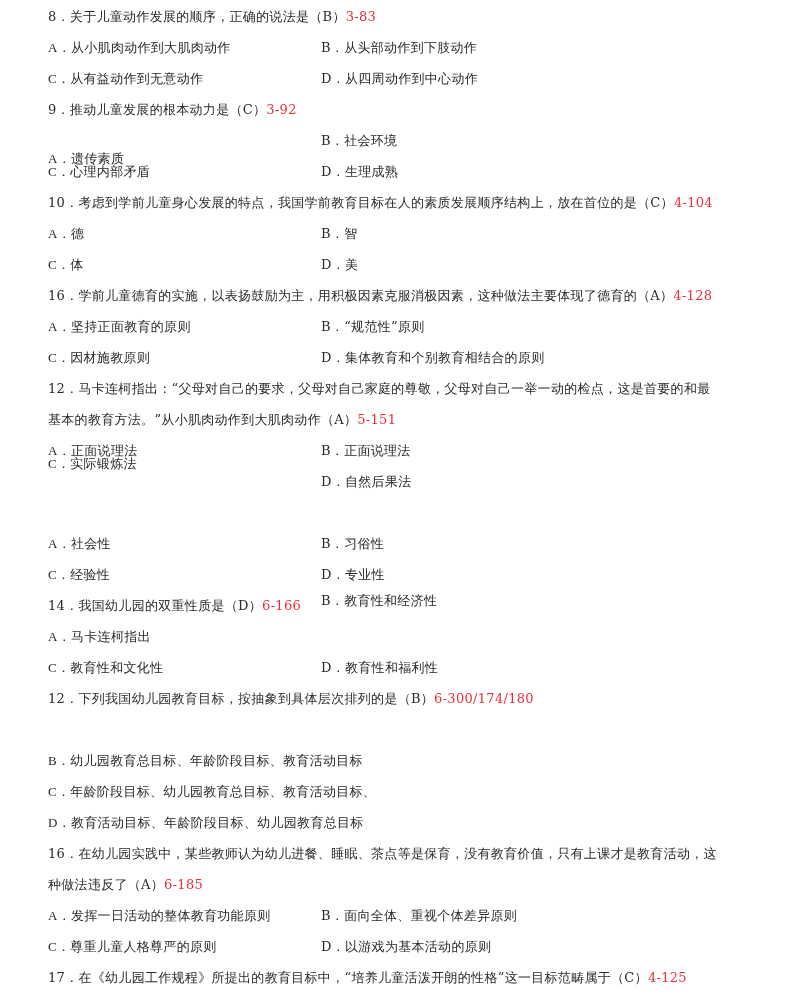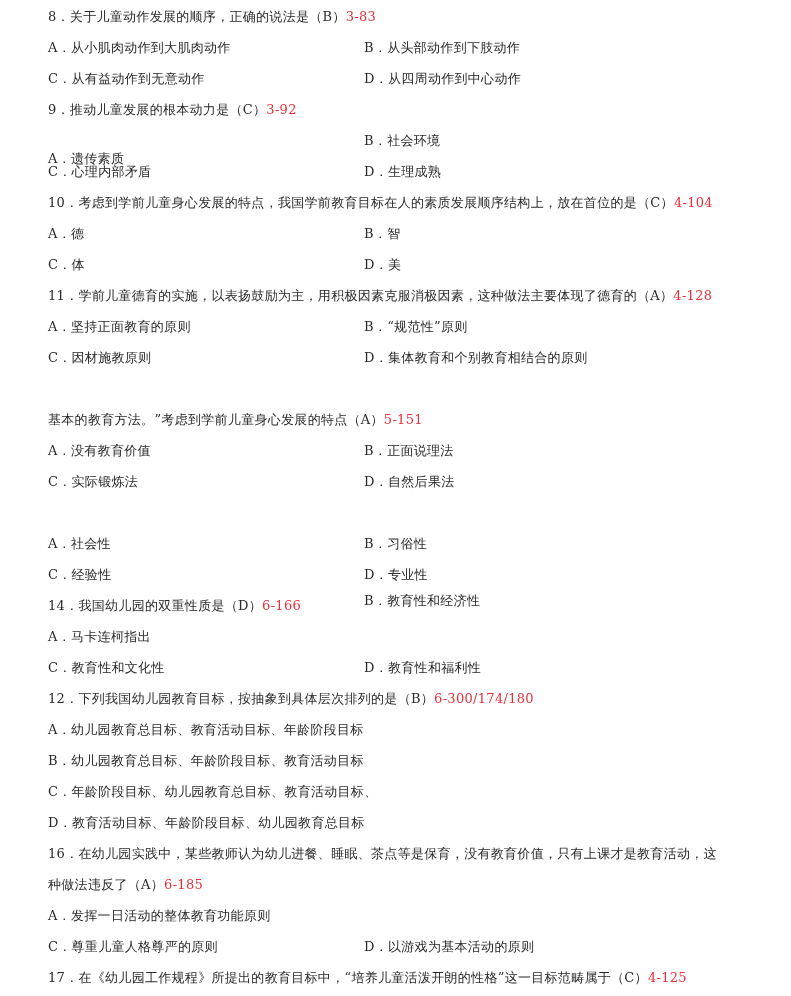--- a/index.html
+++ b/index.html
@@ -7,22 +7,22 @@
     width: 791px; height: 996px; overflow: hidden; position: relative;
     font-family: "DejaVu Serif", "Liberation Serif", serif;
     color: #2a2a2a;
   }
   .page { position: absolute; left: 0; top: 0; width: 791px; height: 996px; }
   .line {
     position: absolute; left: 48px; font-size: 13px; line-height: 18px;
     white-space: nowrap; letter-spacing: 0.3px;
   }
   .opt { position: absolute; font-size: 13px; line-height: 18px; white-space: nowrap; letter-spacing: 0.3px; }
-  .opt.left { left: 48px; }
-  .opt.right { left: 321px; margin-left: 43px; }
+  .opt.left { left: 48px; font-family: Liberation Serif, serif; }
+  .opt.right { left: 321px; }
   .ref { color: #e8303a; font-family: "DejaVu Serif", serif; }
 </style>
 </head>
 <body>
 
 <div class="page">
 
   <div class="line" style="top:8px"><span>8．关于儿童动作发展的顺序，正确的说法是（B）</span><span class="ref">3-83</span></div>
   <div class="opt left" style="top:39px">A．从小肌肉动作到大肌肉动作</div>
   <div class="opt right" style="top:39px">B．从头部动作到下肢动作</div>
@@ -34,50 +34,51 @@
   <div class="opt right" style="top:132px">B．社会环境</div>
   <div class="opt left" style="top:163px">C．心理内部矛盾</div>
   <div class="opt right" style="top:163px">D．生理成熟</div>
 
   <div class="line" style="top:194px"><span>10．考虑到学前儿童身心发展的特点，我国学前教育目标在人的素质发展顺序结构上，放在首位的是（C）</span><span class="ref">4-104</span></div>
   <div class="opt left" style="top:225px">A．德</div>
   <div class="opt right" style="top:225px">B．智</div>
   <div class="opt left" style="top:256px">C．体</div>
   <div class="opt right" style="top:256px">D．美</div>
 
-  <div class="line" style="top:287px"><span>11．学前儿童德育的实施，以表扬鼓励为主，用积极因素克服消极因素，这种做法主要体现了德育的（A）</span><span class="ref">4-128</span></div>
+  <div class="line" style="top:287px"><span>16．学前儿童德育的实施，以表扬鼓励为主，用积极因素克服消极因素，这种做法主要体现了德育的（A）</span><span class="ref">4-128</span></div>
   <div class="opt left" style="top:318px">A．坚持正面教育的原则</div>
   <div class="opt right" style="top:318px">B．“规范性”原则</div>
   <div class="opt left" style="top:349px">C．因材施教原则</div>
   <div class="opt right" style="top:349px">D．集体教育和个别教育相结合的原则</div>
 
-  <div class="line" style="top:411px"><span>基本的教育方法。”考虑到学前儿童身心发展的特点（A）</span><span class="ref">5-151</span></div>
-  <div class="opt left" style="top:442px">A．没有教育价值</div>
+  <div class="line" style="top:380px">12．马卡连柯指出：“父母对自己的要求，父母对自己家庭的尊敬，父母对自己一举一动的检点，这是首要的和最</div>
+  <div class="line" style="top:411px"><span>基本的教育方法。”从小肌肉动作到大肌肉动作（A）</span><span class="ref">5-151</span></div>
+  <div class="opt left" style="top:442px">A．正面说理法</div>
   <div class="opt right" style="top:442px">B．正面说理法</div>
-  <div class="opt left" style="top:473px">C．实际锻炼法</div>
+  <div class="opt left" style="top:455px">C．实际锻炼法</div>
   <div class="opt right" style="top:473px">D．自然后果法</div>
 
   <div class="opt left" style="top:535px">A．社会性</div>
   <div class="opt right" style="top:535px">B．习俗性</div>
   <div class="opt left" style="top:566px">C．经验性</div>
   <div class="opt right" style="top:566px">D．专业性</div>
 
   <div class="line" style="top:597px"><span>14．我国幼儿园的双重性质是（D）</span><span class="ref">6-166</span></div>
   <div class="opt left" style="top:628px">A．马卡连柯指出</div>
   <div class="opt right" style="top:592px">B．教育性和经济性</div>
   <div class="opt left" style="top:659px">C．教育性和文化性</div>
   <div class="opt right" style="top:659px">D．教育性和福利性</div>
 
   <div class="line" style="top:690px"><span>12．下列我国幼儿园教育目标，按抽象到具体层次排列的是（B）</span><span class="ref">6-300/174/180</span></div>
-  <div class="opt left" style="top:721px">A．幼儿园教育总目标、教育活动目标、年龄阶段目标</div>
   <div class="opt left" style="top:752px">B．幼儿园教育总目标、年龄阶段目标、教育活动目标</div>
   <div class="opt left" style="top:783px">C．年龄阶段目标、幼儿园教育总目标、教育活动目标、</div>
   <div class="opt left" style="top:814px">D．教育活动目标、年龄阶段目标、幼儿园教育总目标</div>
 
   <div class="line" style="top:845px">16．在幼儿园实践中，某些教师认为幼儿进餐、睡眠、茶点等是保育，没有教育价值，只有上课才是教育活动，这</div>
   <div class="line" style="top:876px"><span>种做法违反了（A）</span><span class="ref">6-185</span></div>
   <div class="opt left" style="top:907px">A．发挥一日活动的整体教育功能原则</div>
+  <div class="opt right" style="top:907px">B．面向全体、重视个体差异原则</div>
   <div class="opt left" style="top:938px">C．尊重儿童人格尊严的原则</div>
   <div class="opt right" style="top:938px">D．以游戏为基本活动的原则</div>
 
   <div class="line" style="top:969px"><span>17．在《幼儿园工作规程》所提出的教育目标中，“培养儿童活泼开朗的性格”这一目标范畴属于（C）</span><span class="ref">4-125</span></div>
 
 </div>
 
 </body></html>

